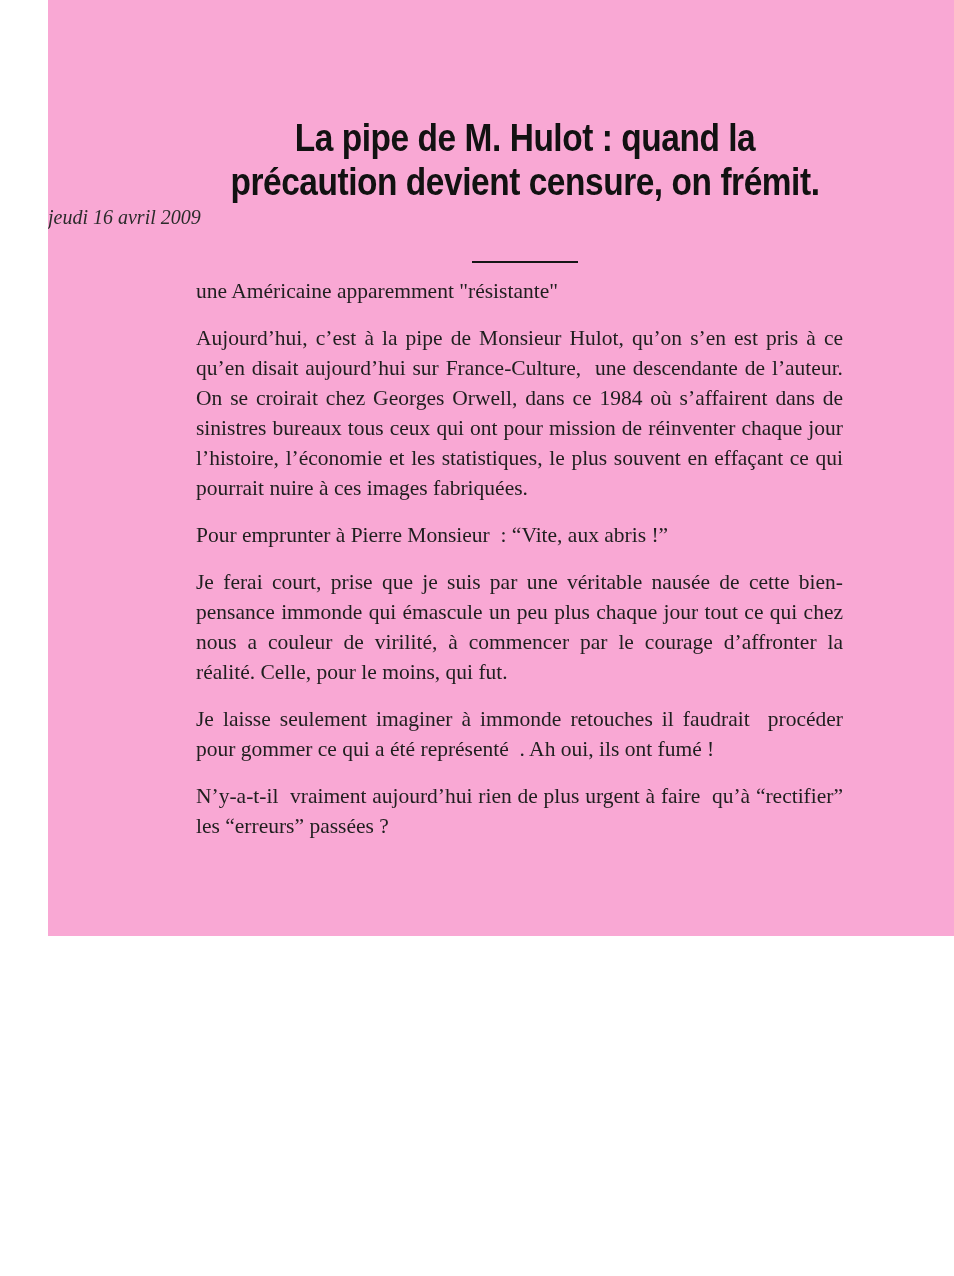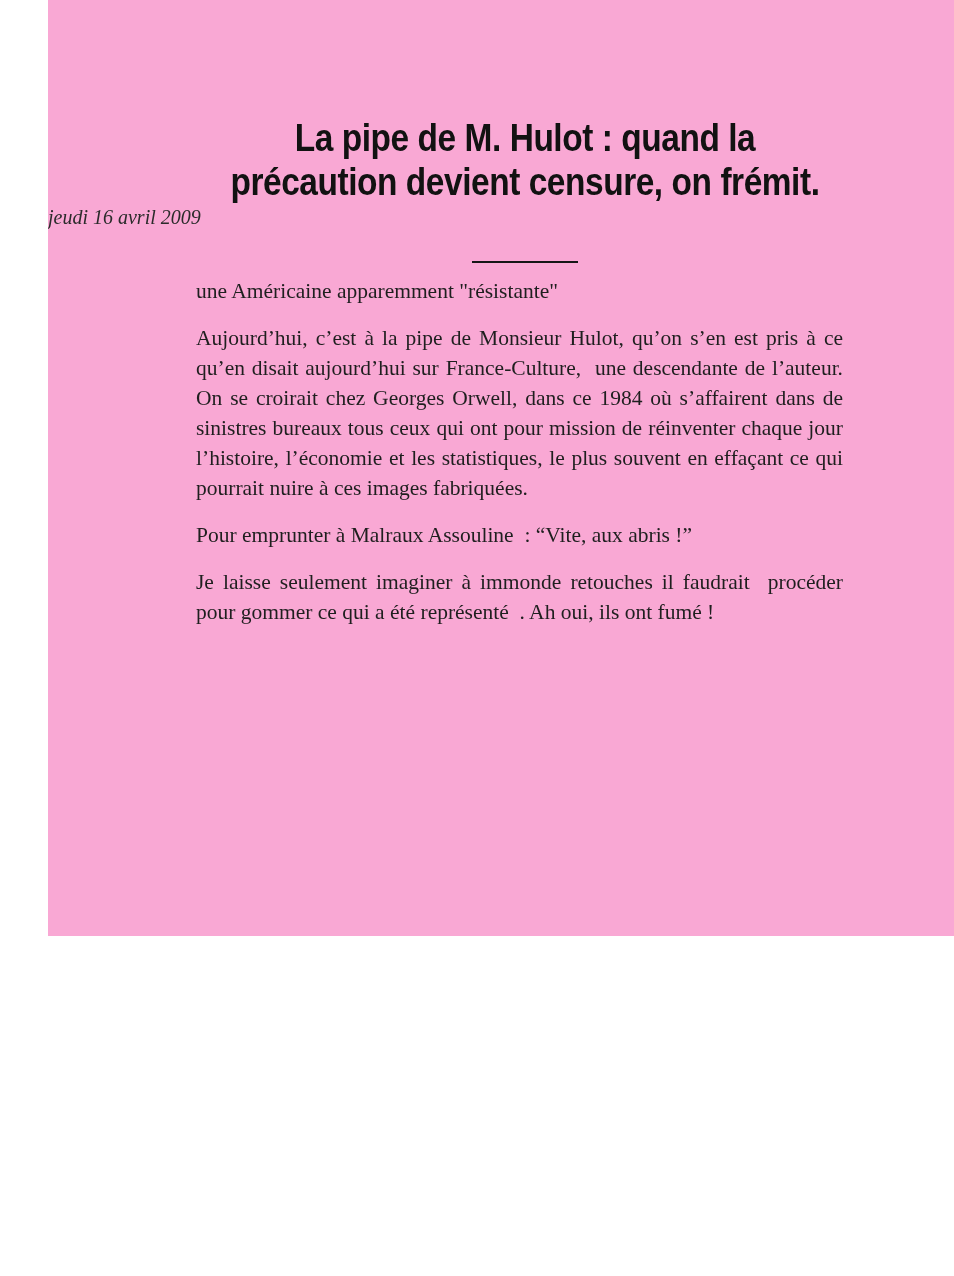--- a/index.html
+++ b/index.html
@@ -81,19 +81,21 @@
       <div class="title-line">précaution devient censure, on frémit.</div>
     </h1>
     <div class="post-date">jeudi 16 avril 2009</div>
   </header>
 
   <div class="section-divider"></div>
 
   <main class="article-body">
     <p>une Américaine apparemment "résistante"</p>
     <p>Aujourd’hui, c’est à la pipe de Monsieur Hulot, qu’on s’en est pris à ce qu’en disait aujourd’hui sur France-Culture,  une descendante de l’auteur. On se croirait chez Georges Orwell, dans ce 1984 où s’affairent dans de sinistres bureaux tous ceux qui ont pour mission de réinventer chaque jour l’histoire, l’économie et les statistiques, le plus souvent en effaçant ce qui pourrait nuire à ces images fabriquées.</p>
-    <p>Pour emprunter à Malraux Assouline  : “Vite, aux abris !”</p>
+    <p>Pour emprunter à Pierre Monsieur  : “Vite, aux abris !”</p>
+    <p>Je ferai court, prise que je suis par une véritable nausée de cette bien-pensance immonde qui émascule un peu plus chaque jour tout ce qui chez nous a couleur de virilité, à commencer par le courage d’affronter la réalité. Celle, pour le moins, qui fut.</p>
     <p>Je laisse seulement imaginer à immonde retouches il faudrait  procéder pour gommer ce qui a été représenté  . Ah oui, ils ont fumé !</p>
+    <p>N’y-a-t-il  vraiment aujourd’hui rien de plus urgent à faire  qu’à “rectifier”  les “erreurs” passées ?</p>
   </main>
 
   <div class="page-number">185</div>
 
 </div>
 
 </body></html>

